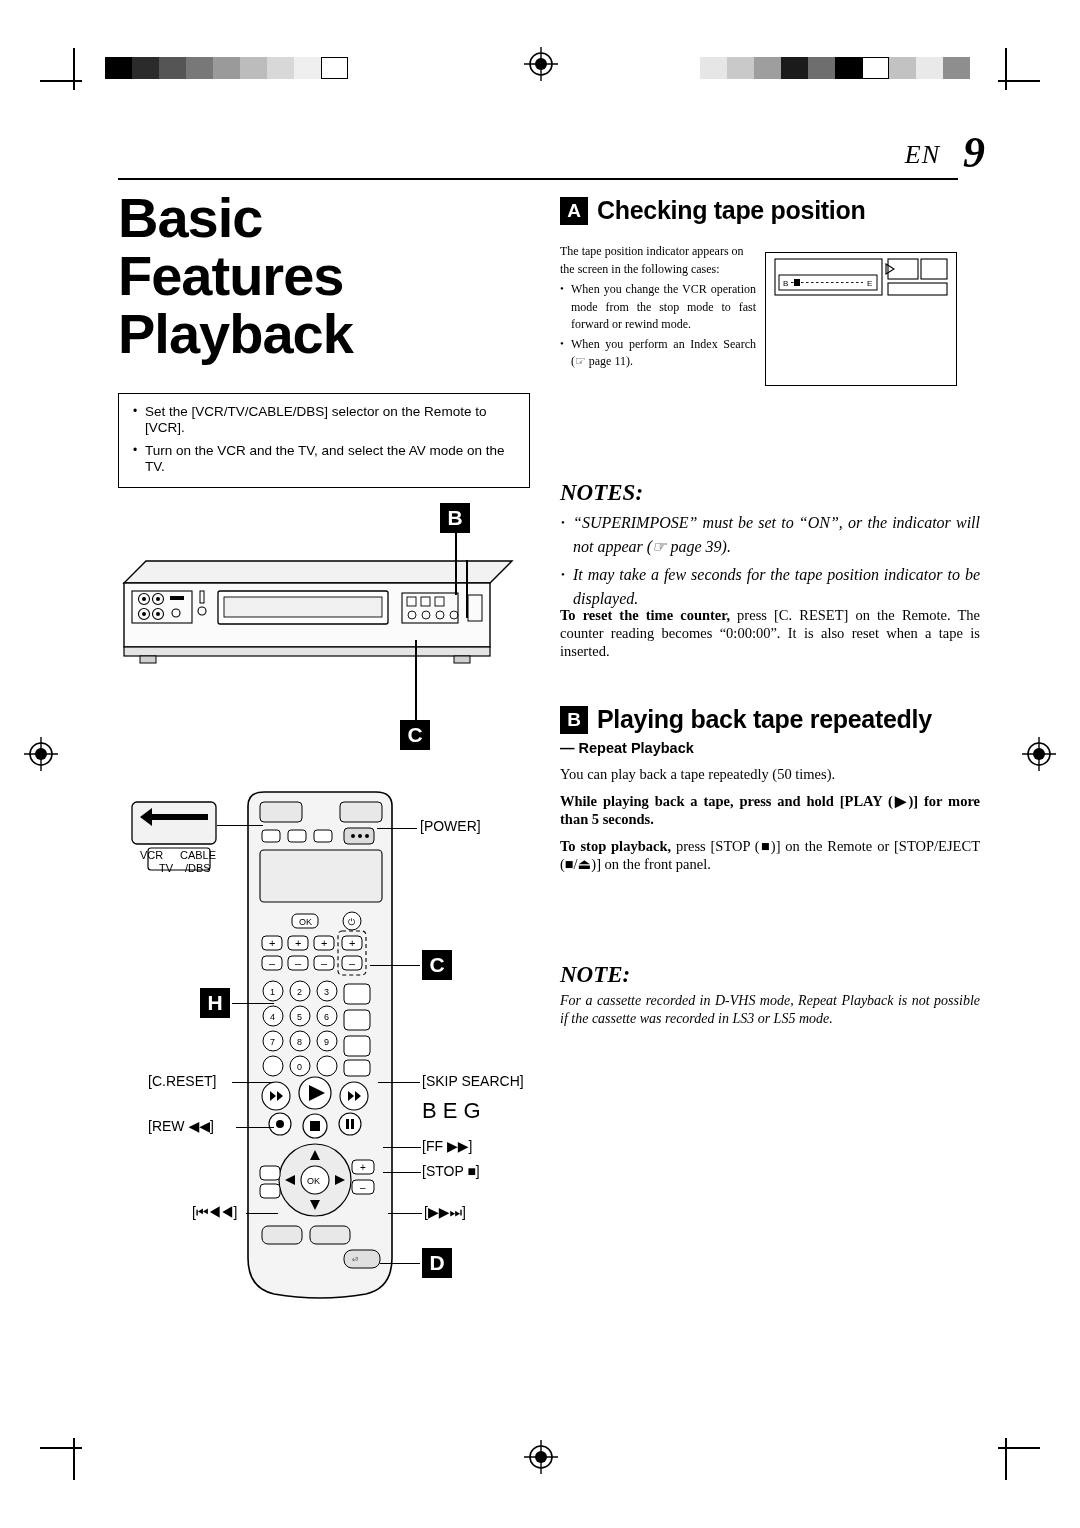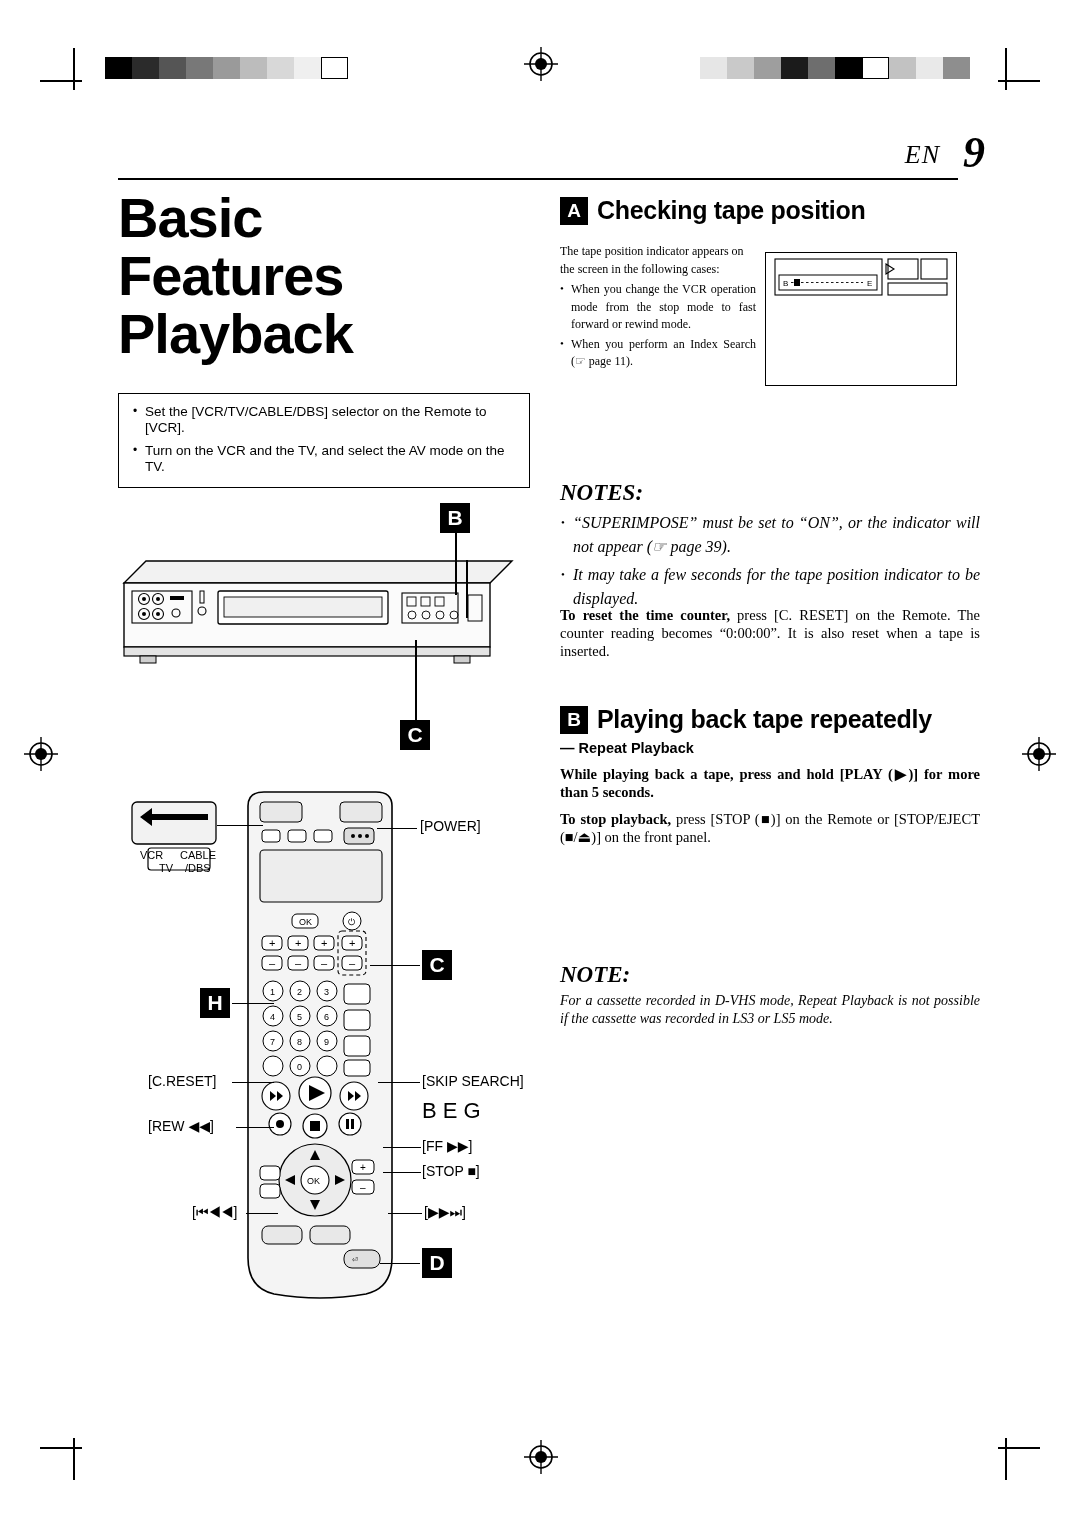--- a/index.html
+++ b/index.html
@@ -200,20 +200,21 @@
 
   <div class="secB">
     <div class="sechead">
       <div class="sqbadge">B</div>
       <h2>Playing back tape repeatedly</h2>
     </div>
   </div>
   <div class="subhead">— Repeat Playback</div>
 
   <div class="secBbody">
+    <p>You can play back a tape repeatedly (50 times).</p>
     <p><b>While playing back a tape, press and hold [PLAY (▶)] for more than 5 seconds.</b></p>
     <p><b>To stop playback,</b><span> press [STOP (■)] on the Remote or [STOP/EJECT (■/⏏)] on the front panel.</span></p>
   </div>
 
   <div class="note-h">NOTE:</div>
   <div class="note-body">For a cassette recorded in D-VHS mode, Repeat Playback is not possible if the cassette was recorded in LS3 or LS5 mode.</div>
 
   <div style="position:absolute;left:118px;top:553px;">
     <svg width="400" height="135" viewBox="0 0 400 135">
       <path d="M6,30 L372,30 L394,8 L28,8 Z" fill="#f2f2f2" stroke="#000" stroke-width="1.4"></path>

